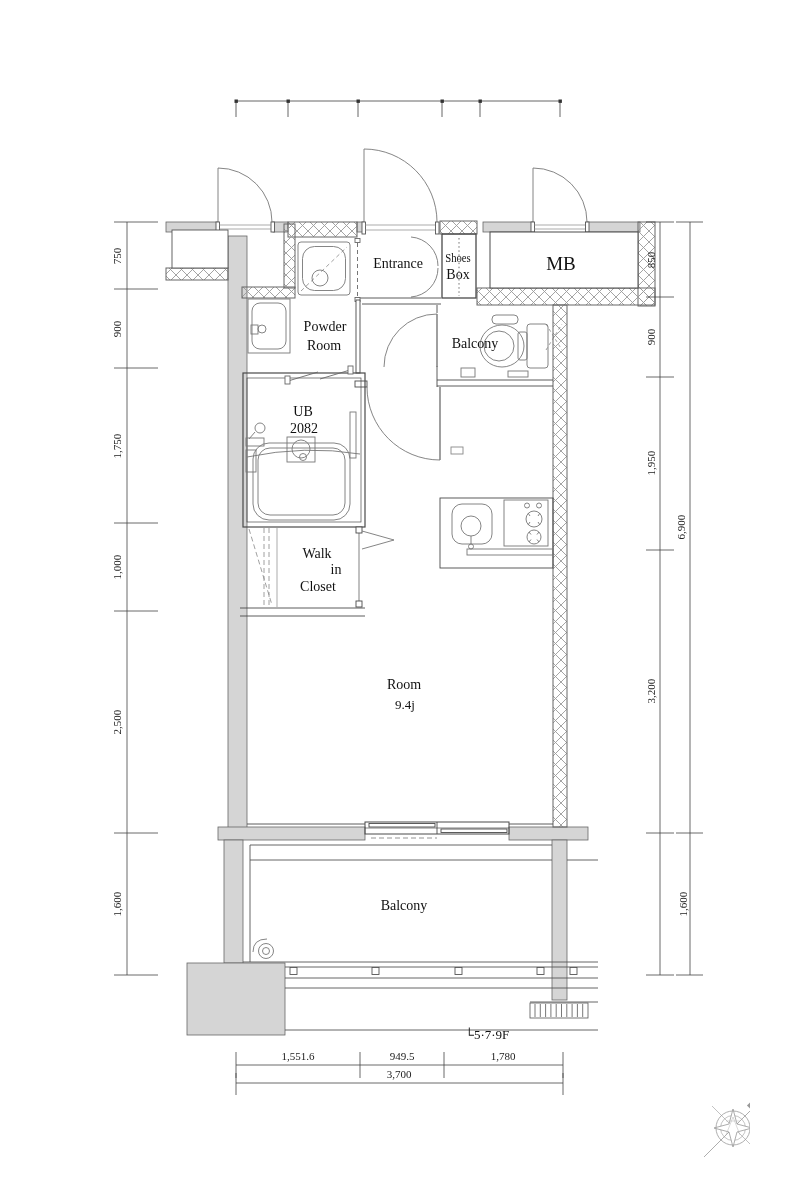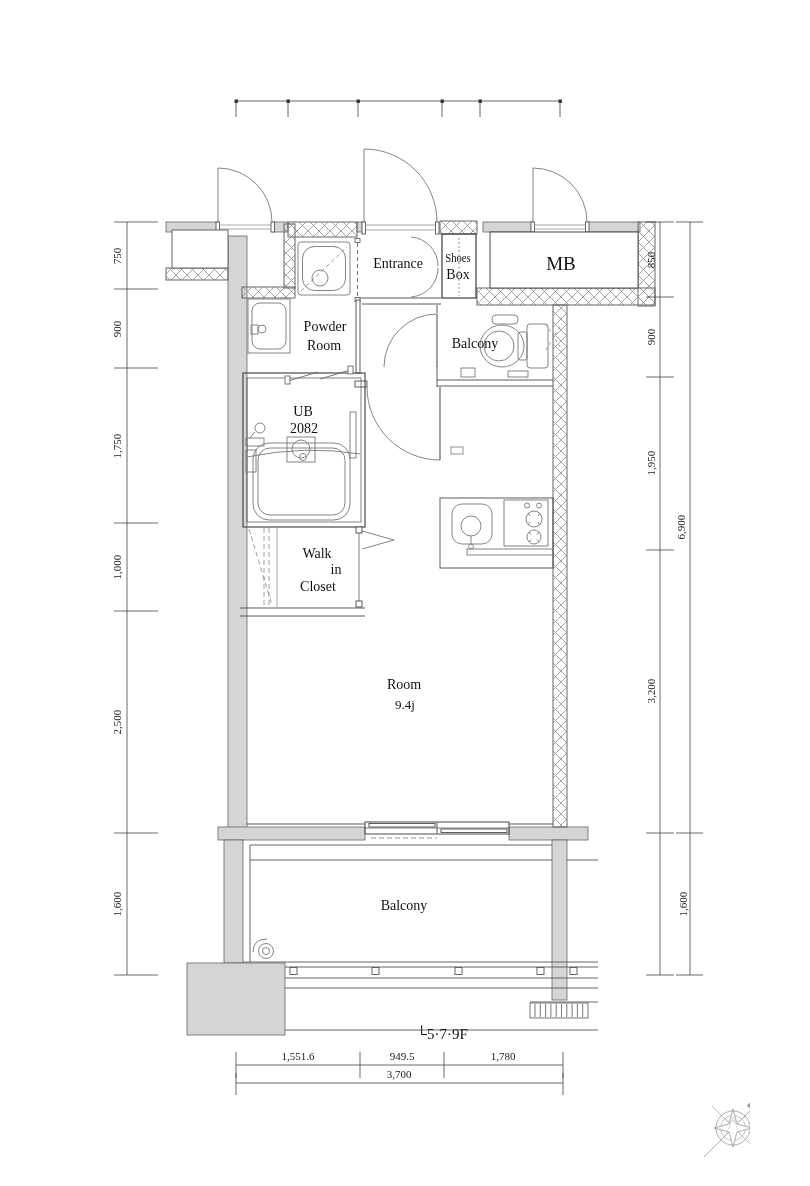--- a/index.html
+++ b/index.html
@@ -4,21 +4,21 @@
 <style>
   html,body{margin:0;padding:0;background:#ffffff;}
   #stage{position:relative;width:750px;height:1186px;background:#fff;overflow:hidden;
          font-family:"Liberation Serif","DejaVu Serif",serif;color:#111;}
   #plan-svg{position:absolute;left:0;top:0;}
   .lbl{position:absolute;transform:translate(-50%,-50%);white-space:pre;text-align:center;
        font-family:"Liberation Serif","DejaVu Serif",serif;color:#111;line-height:1;}
   .lbl.v{transform:translate(-50%,-50%) rotate(-90deg);}
   .lbl.cond{transform:translate(-50%,-50%) scaleX(0.82);}
   .dim{font-size:11px;color:#222;}
-  .fs14{font-size:14px;} .fs15{font-size:19px;} .fs13{font-size:13px;} .fs12{font-size:15px;}
+  .fs14{font-size:14px;} .fs15{font-size:19px;} .fs13{font-size:13px;} .fs12{font-size:13px;margin-left:45px;}
   .north{color:#8a8a8a;font-style:italic;font-size:11px;transform:translate(-50%,-50%) rotate(45deg);}
 </style>
 </head>
 <body>
 
 <div id="stage">
 
 <svg id="plan-svg" width="810" height="1186" viewBox="0 0 810 1186" fill="none" stroke-linecap="butt">
   <defs>
     <pattern id="xh" width="11" height="11" patternUnits="userSpaceOnUse">

